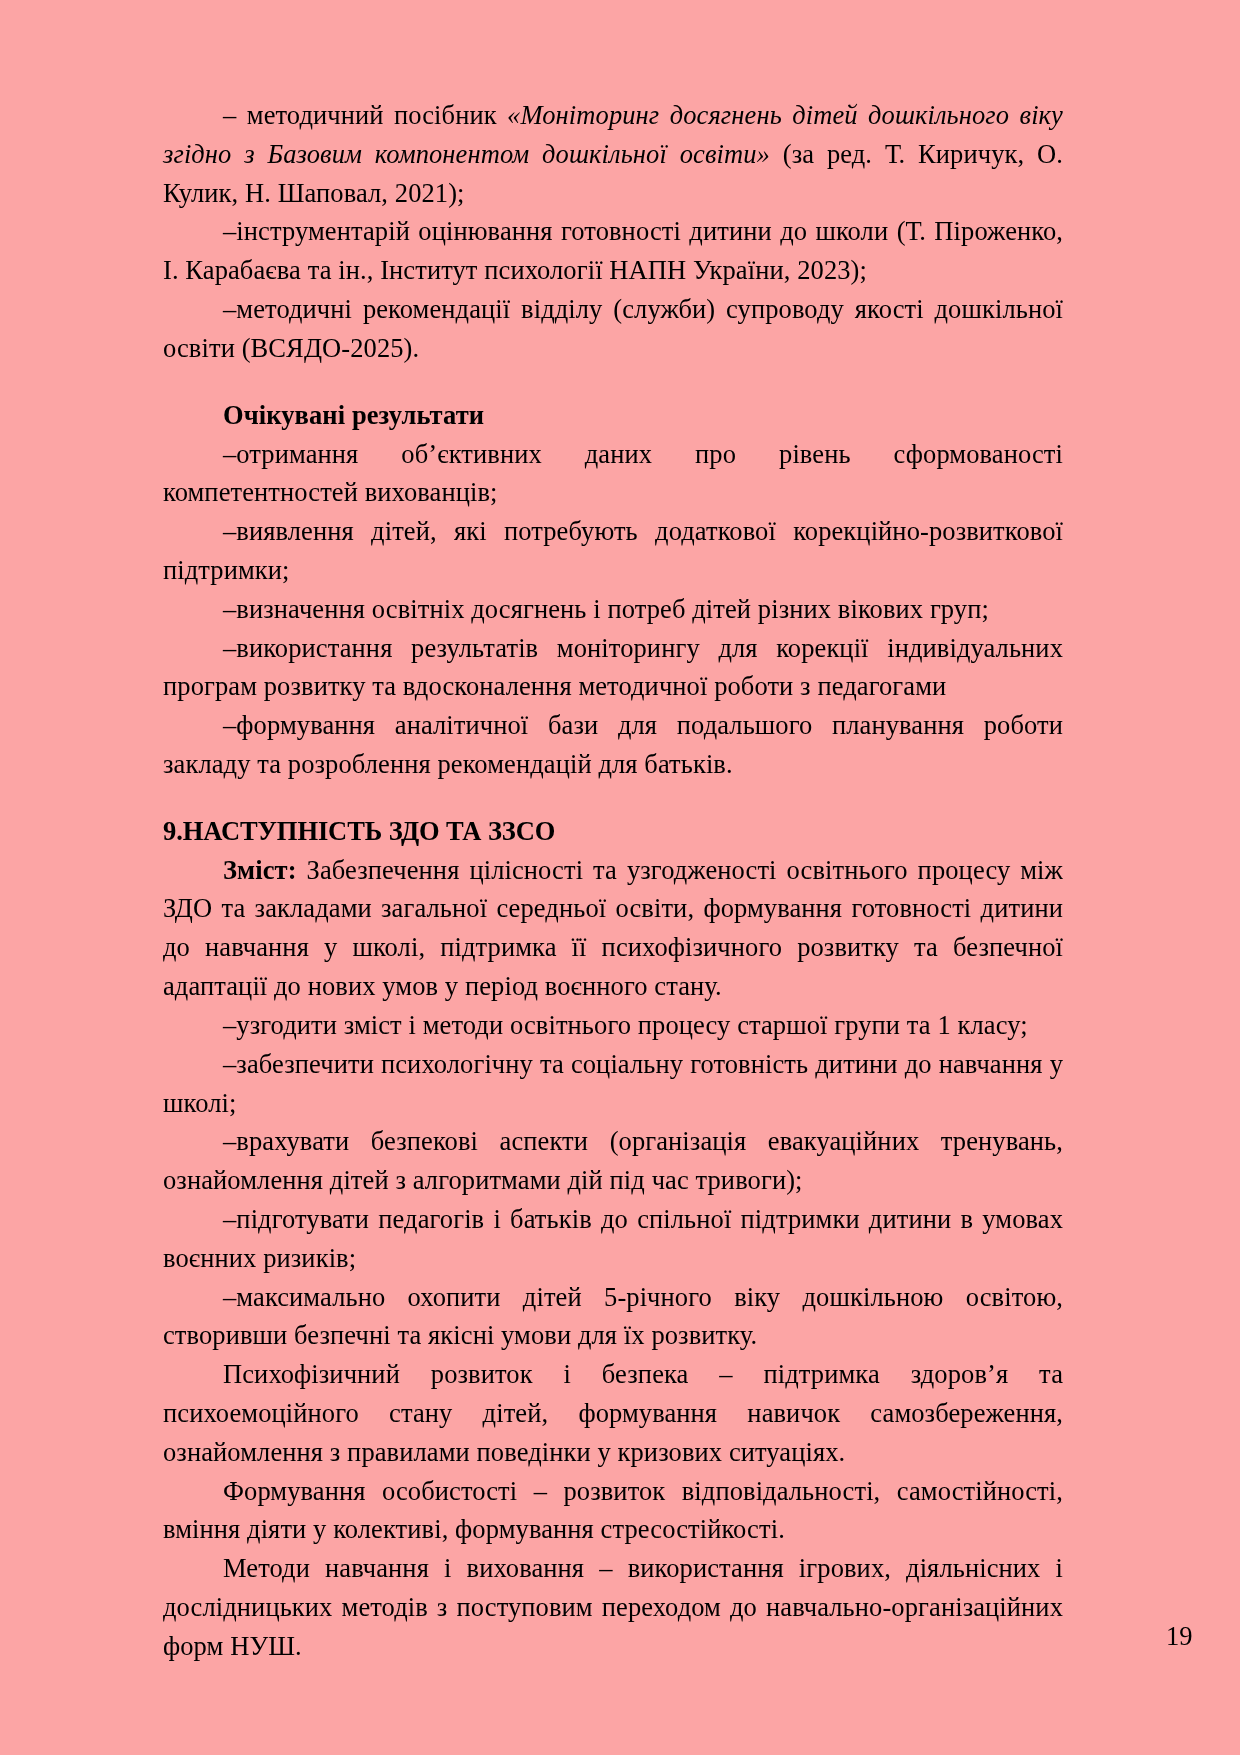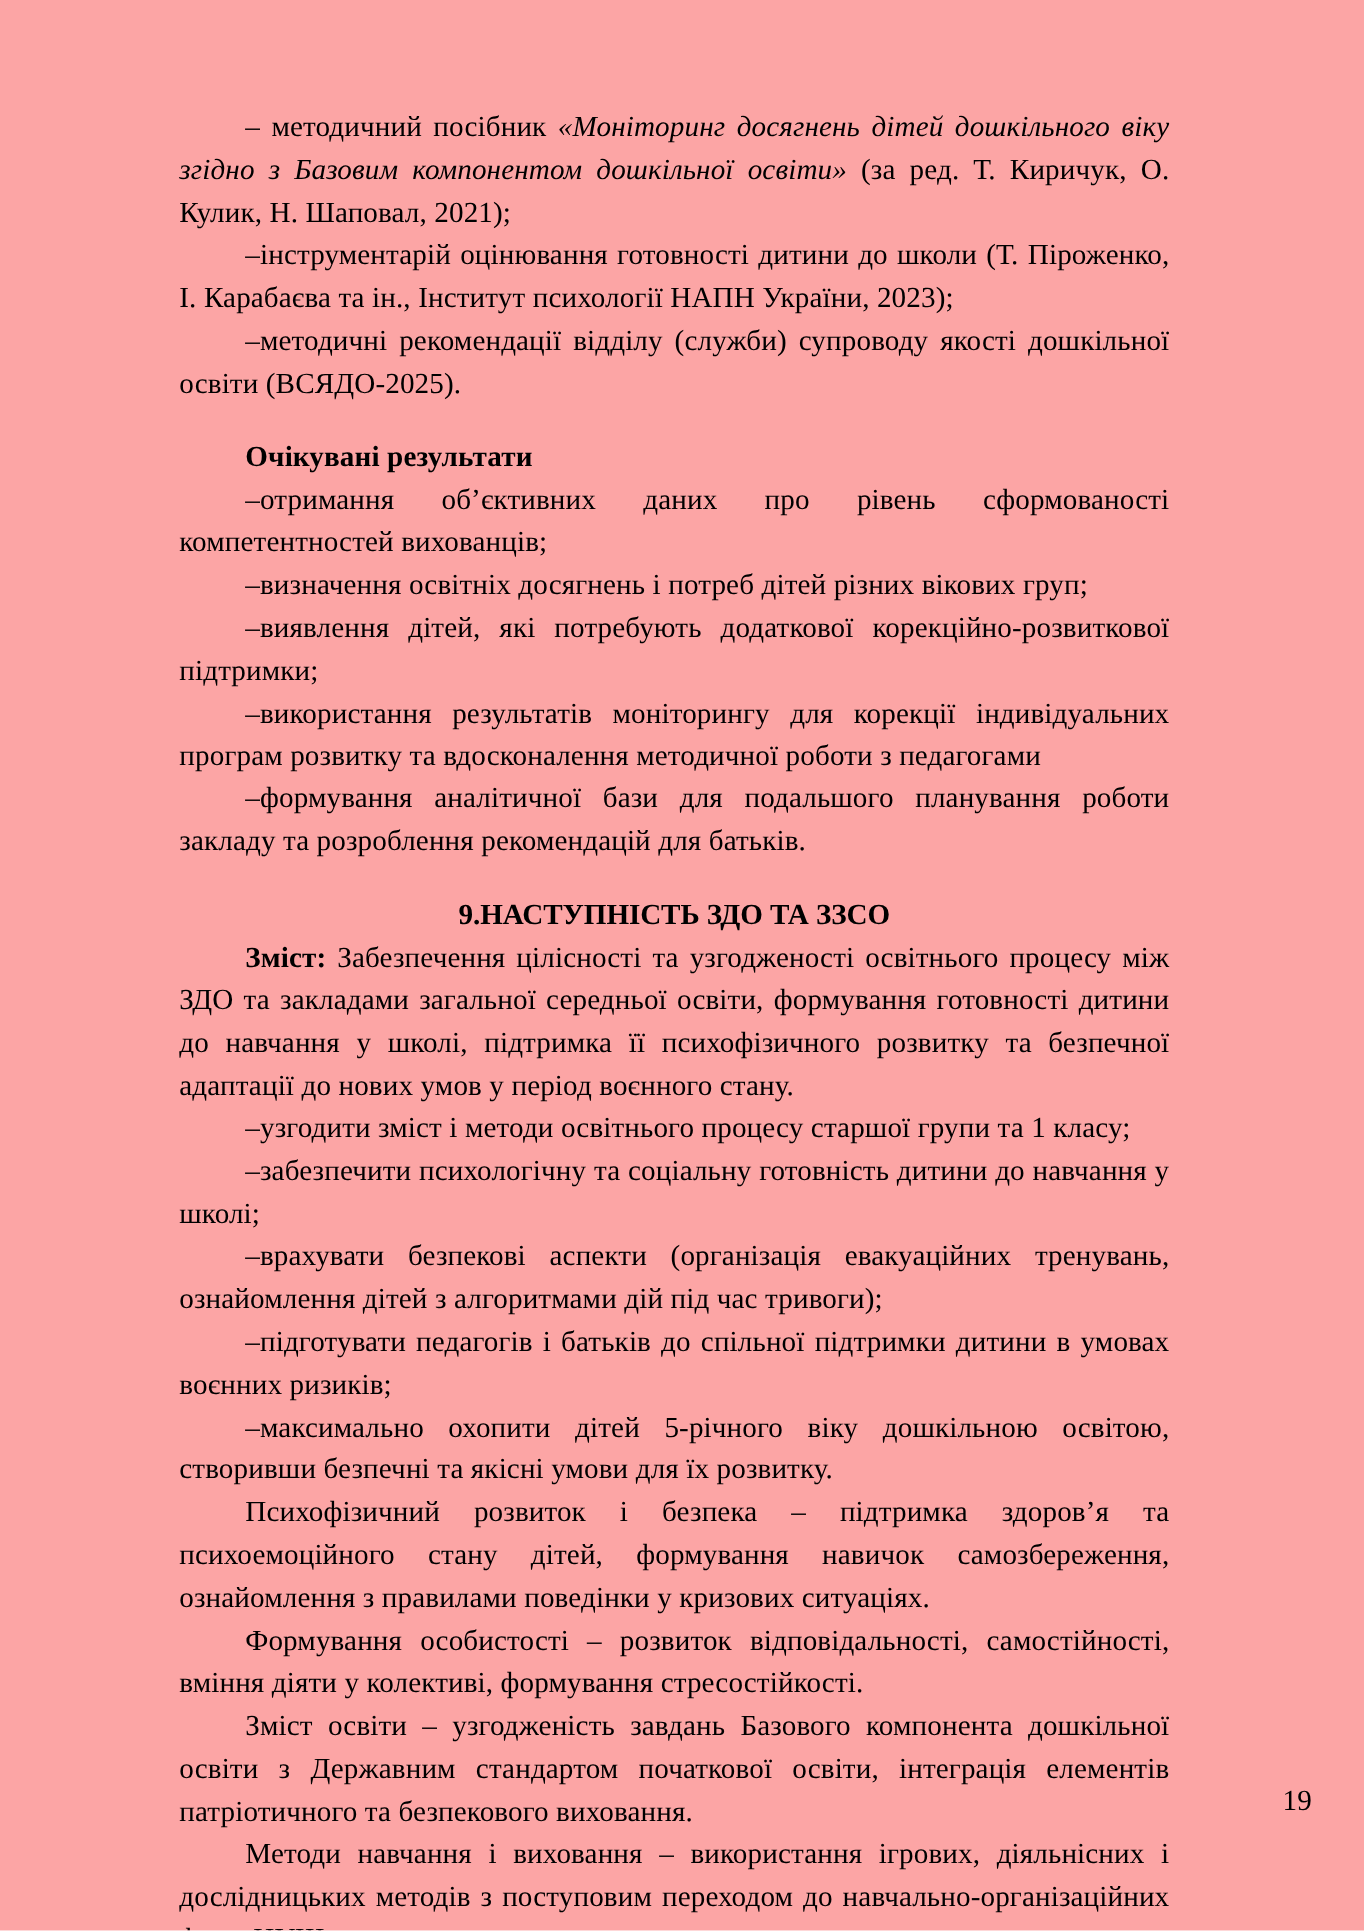--- a/index.html
+++ b/index.html
@@ -40,21 +40,20 @@
     text-indent: 60px;
   }
   .b {
     font-weight: bold;
   }
   .i {
     font-style: italic;
   }
   .heading {
     font-weight: bold;
-    text-align: center;
     text-indent: 0;
     letter-spacing: -0.1px;
   }
   .subhead {
     font-weight: bold;
     text-indent: 60px;
     text-align: left;
   }
   .gap-md { height: 28px; }
   .pagenum {
@@ -75,40 +74,39 @@
 
     <p class="indent">–інструментарій оцінювання готовності дитини до школи (Т. Піроженко, І. Карабаєва та ін., Інститут психології НАПН України, 2023);</p>
 
     <p class="indent">–методичні рекомендації відділу (служби) супроводу якості дошкільної освіти (ВСЯДО-2025).</p>
 
     <div class="gap-md"></div>
 
     <p class="subhead">Очікувані результати</p>
 
     <p class="indent">–отримання об’єктивних даних про рівень сформованості компетентностей вихованців;</p>
+    <p class="indent">–виявлення дітей, які потребують додаткової корекційно-розвиткової підтримки;</p>
     <p class="indent">–визначення освітніх досягнень і потреб дітей різних вікових груп;</p>
-    <p class="indent">–виявлення дітей, які потребують додаткової корекційно-розвиткової підтримки;</p>
     <p class="indent">–використання результатів моніторингу для корекції індивідуальних програм розвитку та вдосконалення методичної роботи з педагогами</p>
     <p class="indent">–формування аналітичної бази для подальшого планування роботи закладу та розроблення рекомендацій для батьків.</p>
 
     <div class="gap-md"></div>
 
     <p class="heading">9.НАСТУПНІСТЬ ЗДО ТА ЗЗСО</p>
 
     <p class="indent"><span class="b">Зміст:</span><span> Забезпечення цілісності та узгодженості освітнього процесу між ЗДО та закладами загальної середньої освіти, формування готовності дитини до навчання у школі, підтримка її психофізичного розвитку та безпечної адаптації до нових умов у період воєнного стану.</span></p>
 
 
     <p class="indent">–узгодити зміст і методи освітнього процесу старшої групи та 1 класу;</p>
     <p class="indent">–забезпечити психологічну та соціальну готовність дитини до навчання у школі;</p>
     <p class="indent">–врахувати безпекові аспекти (організація евакуаційних тренувань, ознайомлення дітей з алгоритмами дій під час тривоги);</p>
     <p class="indent">–підготувати педагогів і батьків до спільної підтримки дитини в умовах воєнних ризиків;</p>
     <p class="indent">–максимально охопити дітей 5-річного віку дошкільною освітою, створивши безпечні та якісні умови для їх розвитку.</p>
 
 
     <p class="indent">Психофізичний розвиток і безпека – підтримка здоров’я та психоемоційного стану дітей, формування навичок самозбереження, ознайомлення з правилами поведінки у кризових ситуаціях.</p>
     <p class="indent">Формування особистості – розвиток відповідальності, самостійності, вміння діяти у колективі, формування стресостійкості.</p>
-    <p class="indent">Зміст освіти – узгодженість завдань Базового компонента дошкільної освіти з Державним стандартом початкової освіти, інтеграція елементів патріотичного та безпекового виховання.</p>
     <p class="indent">Методи навчання і виховання – використання ігрових, діяльнісних і дослідницьких методів з поступовим переходом до навчально-організаційних форм НУШ.</p>
 
   </div>
 
   <div class="pagenum">19</div>
 </div>
 
 </body></html>

